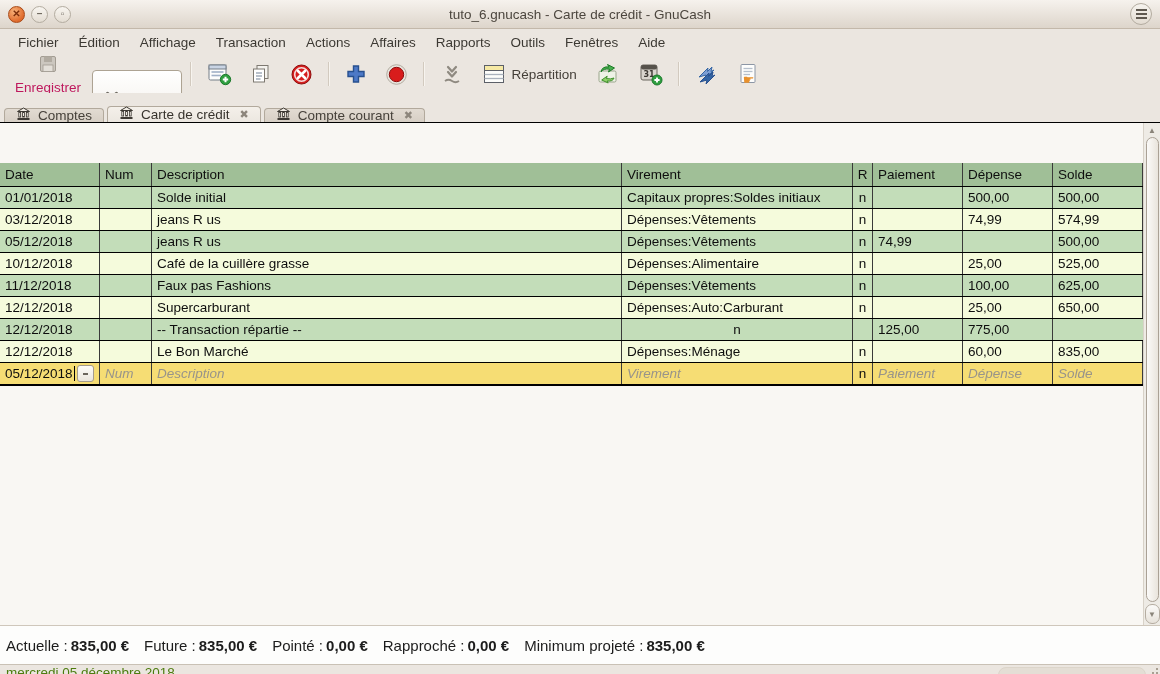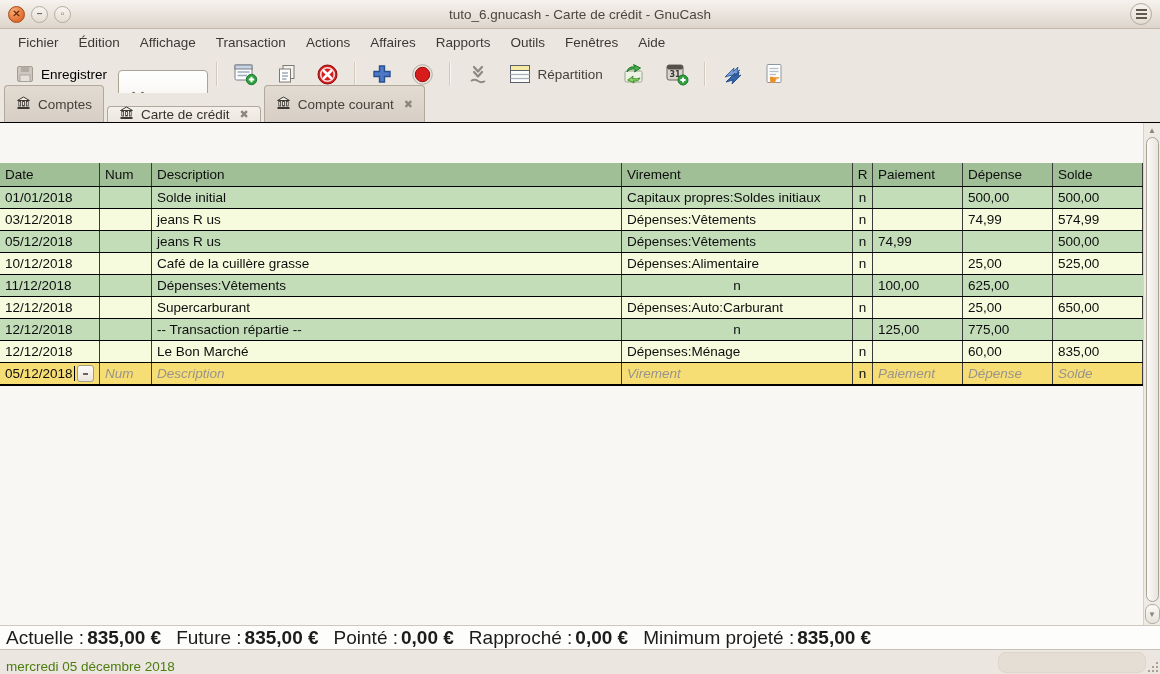--- a/index.html
+++ b/index.html
@@ -16,28 +16,28 @@
   .hamburger{position:absolute;right:8px;top:3px;width:22px;height:22px;border-radius:50%;background:linear-gradient(#f6f3ee,#e3dcd2);border:1px solid #b3aca0;display:flex;flex-direction:column;justify-content:center;align-items:center;gap:2px;box-sizing:border-box;}
   .hamburger i{display:block;width:11px;height:2px;background:#5f5950;}
 
   
   .menubar{height:26px;display:flex;align-items:center;padding-left:8px;background:#ebe6e0;flex:0 0 auto;}
   .menu-item{padding:3px 10px;font-size:13.5px;color:#3c3933;border-radius:3px;}
 
   
   .toolbar{height:38px;display:flex;align-items:center;padding-left:8px;gap:4px;background:#ebe6e0;flex:0 0 auto;}
   .tbtn{display:flex;align-items:center;gap:6px;padding:4px 7px;border-radius:4px;font-size:13.5px;color:#443f38;}
-  .tbtn.disabled{color:#000000;}
+  .tbtn.disabled{color:#be185d;flex-direction:column;}
   .tbtn.raised{background:linear-gradient(#ffffff,#f1ede6);border:1px solid #ada393;box-shadow:0 1px 1px rgba(0,0,0,.08);padding:20px 12px;margin-top:48px;}
   .tsep{width:1px;height:24px;background:#d2cabf;border-right:1px solid #f7f4ef;margin:0 4px;}
   .tbtn svg{display:block;}
 
   
   .tabbar{height:29px;display:flex;align-items:flex-end;padding-left:4px;background:#ebe6e0;flex:0 0 auto;}
-  .tab{display:flex;align-items:center;gap:7px;height:37px;padding:0 11px;margin-right:3px;border:1px solid #b2a99c;border-bottom:none;border-radius:4px 4px 0 0;background:linear-gradient(#e2dbd2,#d7cfc5);font-size:13.5px;color:#46413a;box-sizing:border-box;}
+  .tab{display:flex;align-items:center;gap:7px;height:14px;padding:0 11px;margin-right:3px;border:1px solid #b2a99c;border-bottom:none;border-radius:4px 4px 0 0;background:linear-gradient(#e2dbd2,#d7cfc5);font-size:13.5px;color:#46413a;box-sizing:border-box;}
   .tab.active{background:linear-gradient(#f4f0ea,#ece7e0);height:16px;color:#37332d;}
   .tab .closex{font-size:11px;color:#8d867c;margin-left:3px;}
 
   
   .register{position:relative;height:502px;flex:0 0 auto;background:#f9f7f3;border-top:1px solid #000;}
   .table-content{width:1143px;margin-top:40px;}
   .reg-row{display:grid;grid-template-columns:100px 52px 470px 231px 20px 90px 90px 90px;height:22px;border-bottom:1px solid #000;box-sizing:border-box;}
   .reg-row.hdr{height:24px;background:#a0bf97;font-size:13.5px;color:#111;}
   .c{display:flex;align-items:center;border-right:1px solid #3a3a3a;padding:0 5px;font-size:13.5px;color:#0e0e0e;overflow:hidden;white-space:nowrap;box-sizing:border-box;height:100%;}
   .ar{justify-content:flex-start;}
@@ -50,21 +50,21 @@
   .datebtn{width:15px;height:15px;margin-left:2px;border:1px solid #a59c8e;border-radius:3px;background:linear-gradient(#fdfcfa,#eae5dc);display:flex;align-items:center;justify-content:center;flex:0 0 auto;}
   .datebtn i{width:5px;height:2px;background:#6b655c;display:block;}
 
   
   .vscroll{position:absolute;top:0;right:0;width:17px;height:502px;background:#eeebe5;border-left:1px solid #d8d2c8;box-sizing:border-box;display:flex;flex-direction:column;align-items:center;}
   .sb-arrow{font-size:8px;color:#8a8479;height:14px;display:flex;align-items:center;justify-content:center;width:100%;}
   .sb-thumb{flex:1 1 auto;width:13px;margin:0 1px;background:linear-gradient(90deg,#fbfaf8,#e9e4dc);border:1px solid #aaa195;border-radius:7px;box-sizing:border-box;}
   .sb-down{height:20px;width:15px;border:1px solid #b5ada1;border-radius:7px;background:linear-gradient(#fbfaf8,#e7e2da);display:flex;align-items:center;justify-content:center;font-size:8px;color:#8a8479;box-sizing:border-box;margin-top:2px;margin-bottom:1px;}
 
   
-  .summary{height:25px;background:#fdfdfc;border-top:1px solid #cfc7bb;border-bottom:1px solid #c9c1b5;display:flex;align-items:center;padding-left:6px;gap:15px;font-size:19px;color:#1c1c1c;flex:0 0 auto;box-sizing:border-box;}
+  .summary{height:40px;background:#fdfdfc;border-top:1px solid #cfc7bb;border-bottom:1px solid #c9c1b5;display:flex;align-items:center;padding-left:6px;gap:15px;font-size:15px;color:#1c1c1c;flex:0 0 auto;box-sizing:border-box;}
   .sum-item b{font-weight:bold;margin-left:3px;}
 
   
   .statusbar{height:26px;display:flex;align-items:flex-end;padding-left:6px;font-size:13.5px;color:#4d7c0f;position:relative;flex:1 1 auto;background:#ebe6e0;}
   .progressbox{position:absolute;right:14px;top:2px;width:148px;height:21px;border-radius:8px;background:#e4ded5;border:1px solid #dcd5ca;box-sizing:border-box;}
   .grip{position:absolute;right:2px;bottom:2px;width:12px;height:12px;}
   .grip i{position:absolute;width:2px;height:2px;background:#a89f92;}
 </style>
 </head>
 <body>
@@ -385,20 +385,23 @@
             </div>
   </div>
 
   <div class="reg-row row-green">
     <div class="c ar">
               <span class="v-date">11/12/2018</span>
             </div>
     <div class="c">
               <span class="v-num"></span>
             </div>
+    <div class="c">
+              <span class="v-description">Faux pas Fashions</span>
+            </div>
     <div class="c ar">
               <span class="v-virement">Dépenses:Vêtements</span>
             </div>
     <div class="c ac">
               <span class="v-r">n</span>
             </div>
     <div class="c ar">
               <span class="v-paiement"></span>
             </div>
     <div class="c ar">

